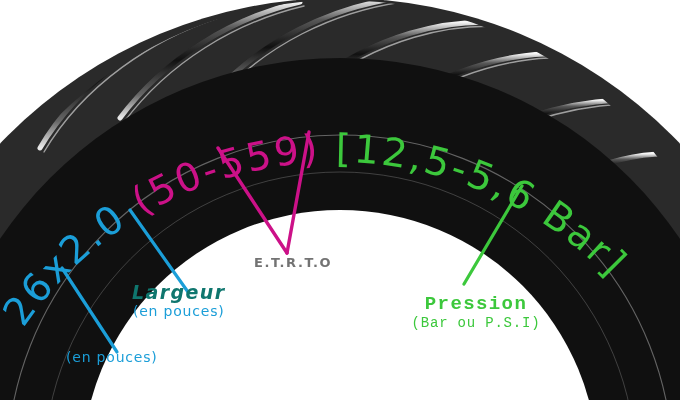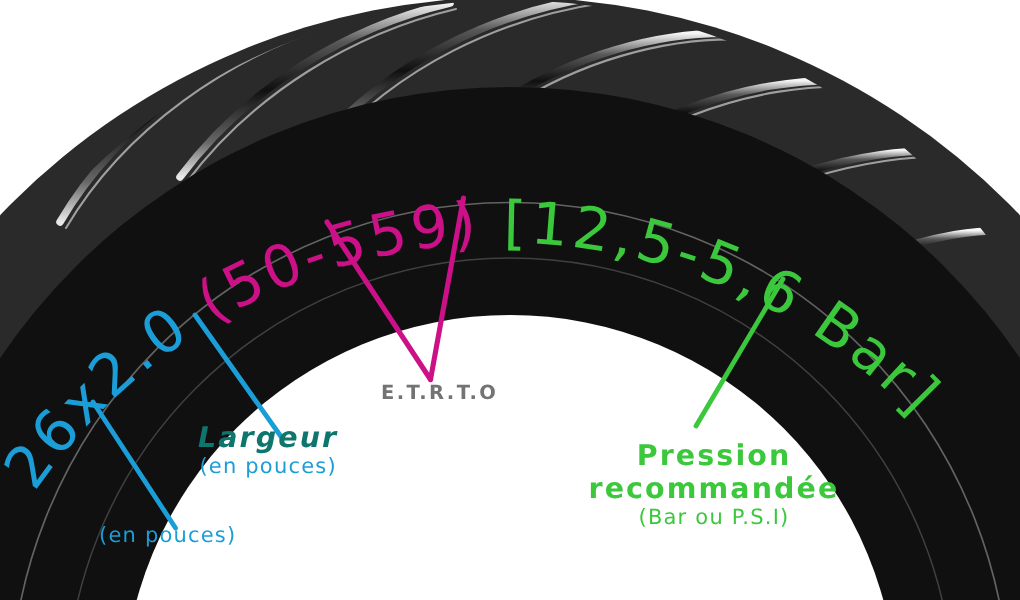--- a/index.html
+++ b/index.html
@@ -191,19 +191,18 @@
   </div>
 
   <div class="lbl-block" style="left:66px; top:349px;">
     <div class="lbl-sub" style="color:#1B9ED8;">(en pouces)</div>
   </div>
 
   <div class="lbl-block" style="left:254px; top:255px;">
     <div class="lbl-tiny" style="color:#737373;">E.T.R.T.O</div>
   </div>
 
-  <div class="lbl-block" style="left:383px; top:293px; width:186px;">
+  <div class="lbl-block" style="left:383px; top:293px; width:186px;font-family:Liberation Mono, monospace;">
     <div class="lbl-main" style="color:#3CC83C;">Pression</div>
-    <div class="lbl-main" style="color:#3CC83C;">recommandée</div>
     <div class="lbl-sub" style="color:#3CC83C;">(Bar ou P.S.I)</div>
   </div>
 
 </div>
 
 </body></html>

